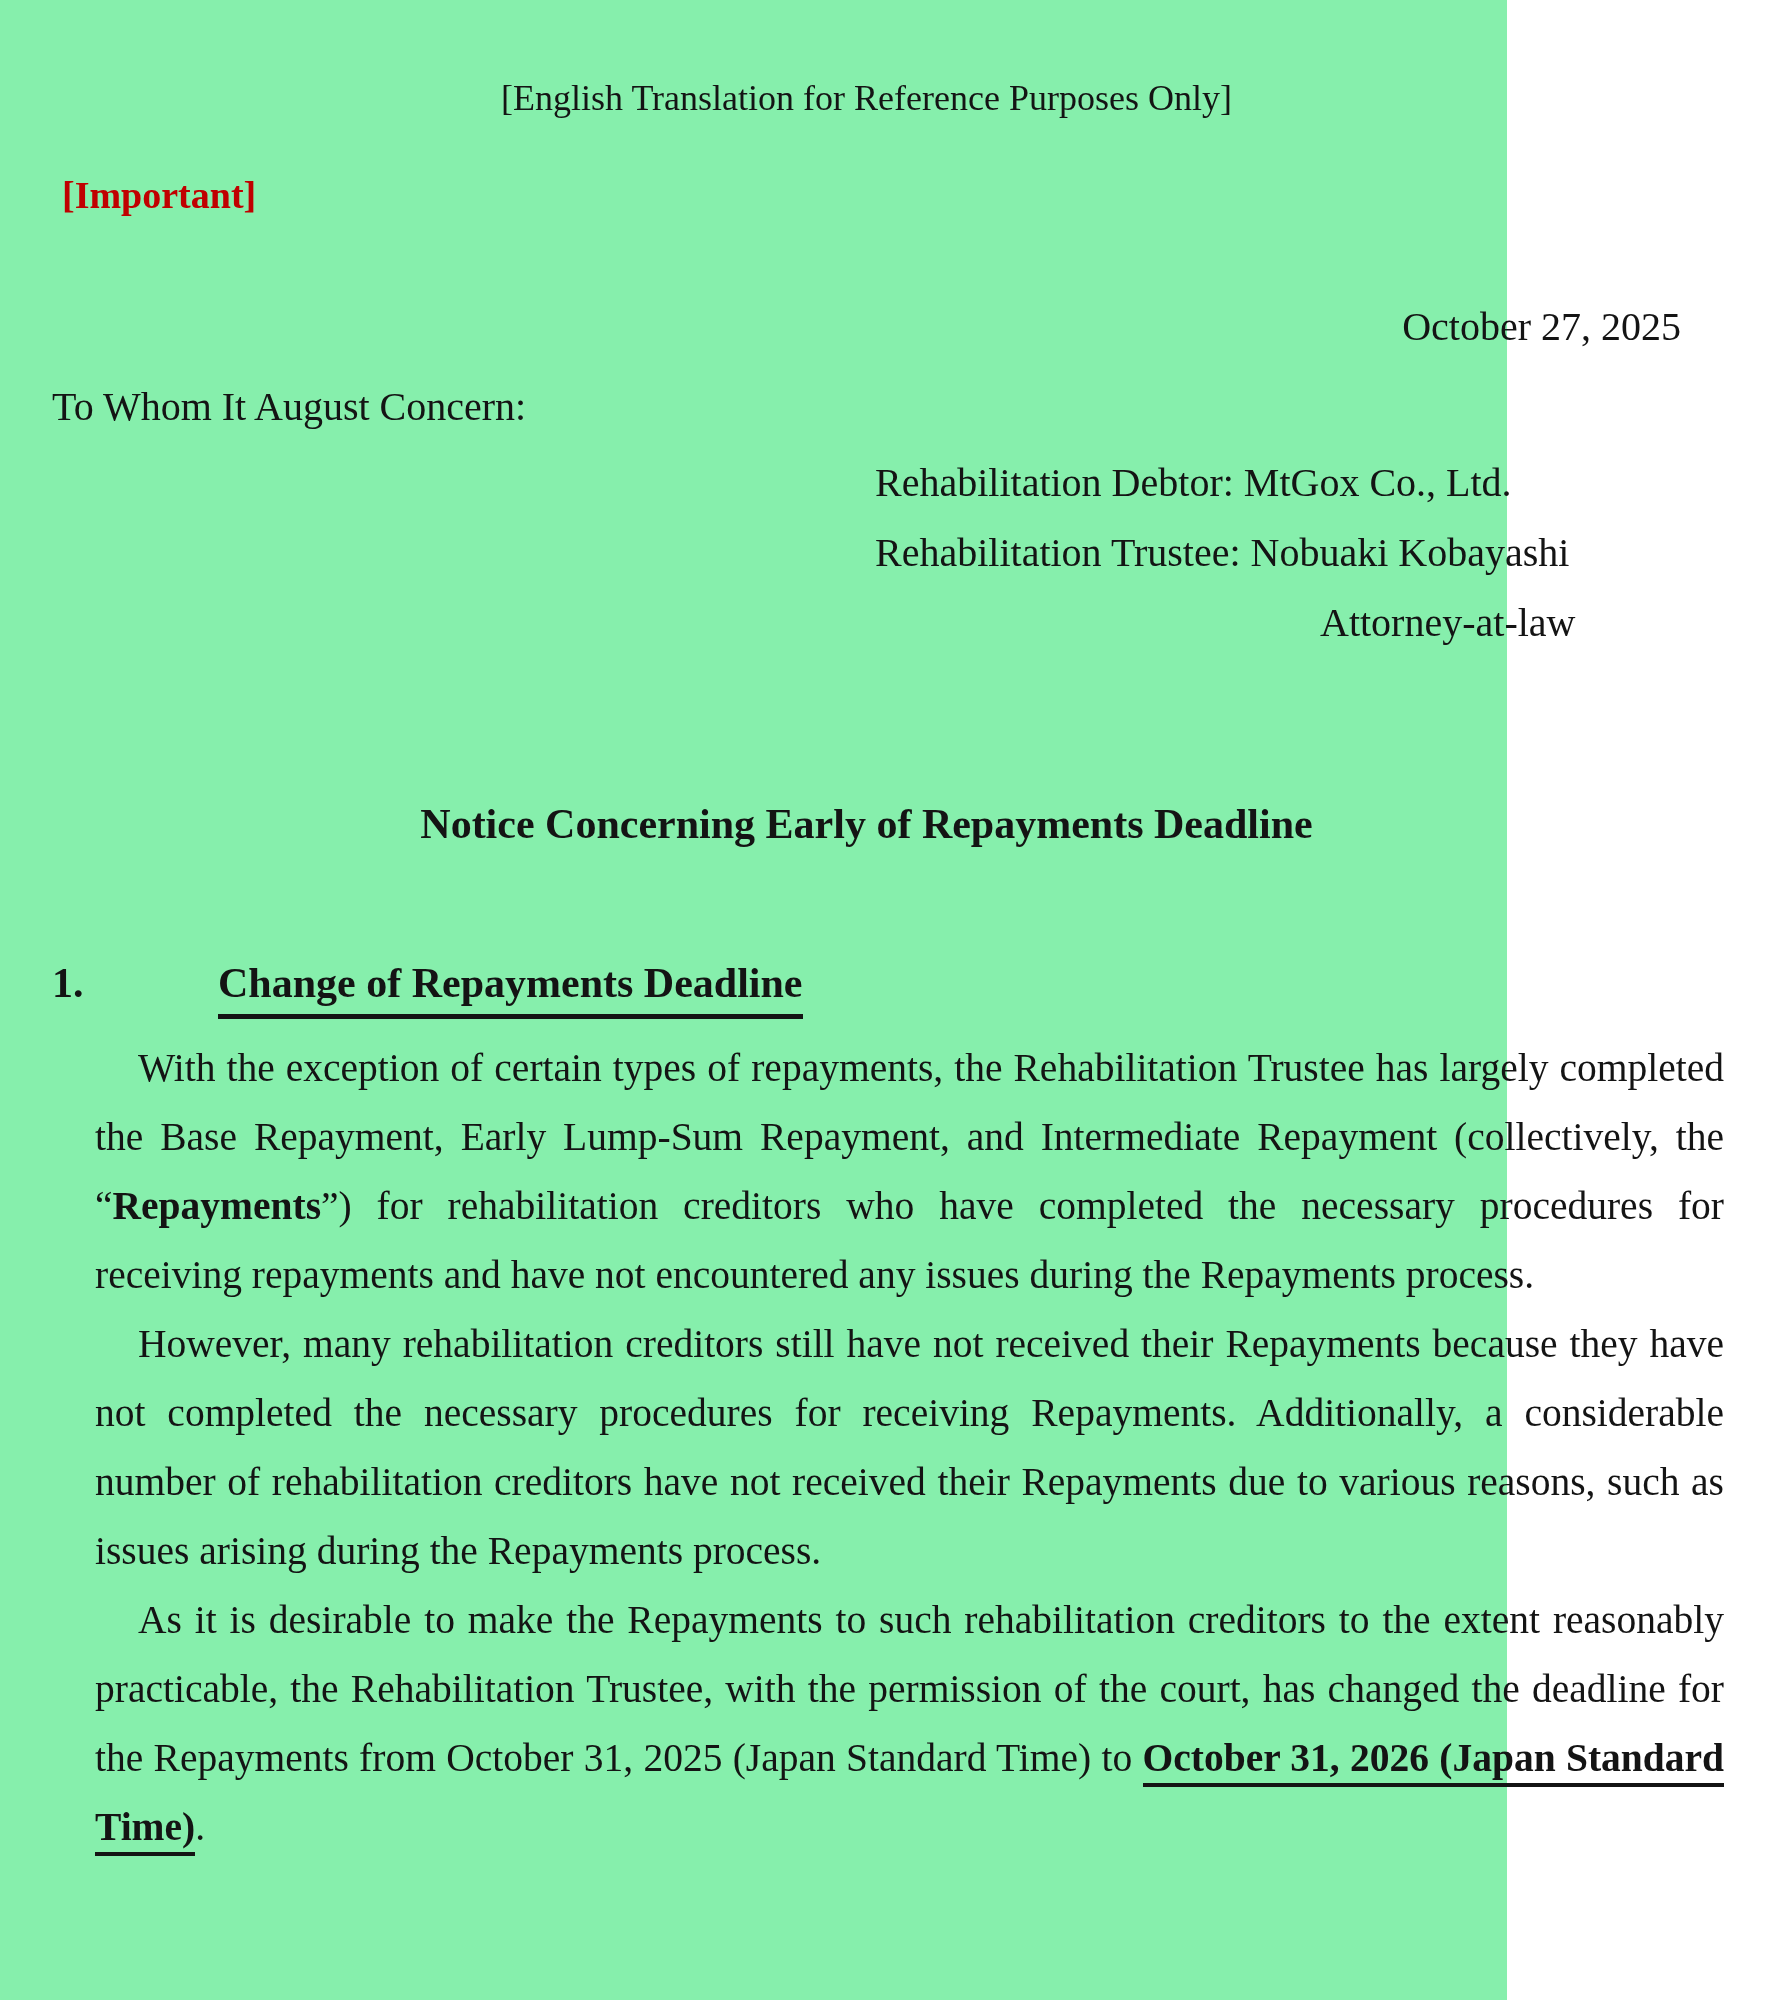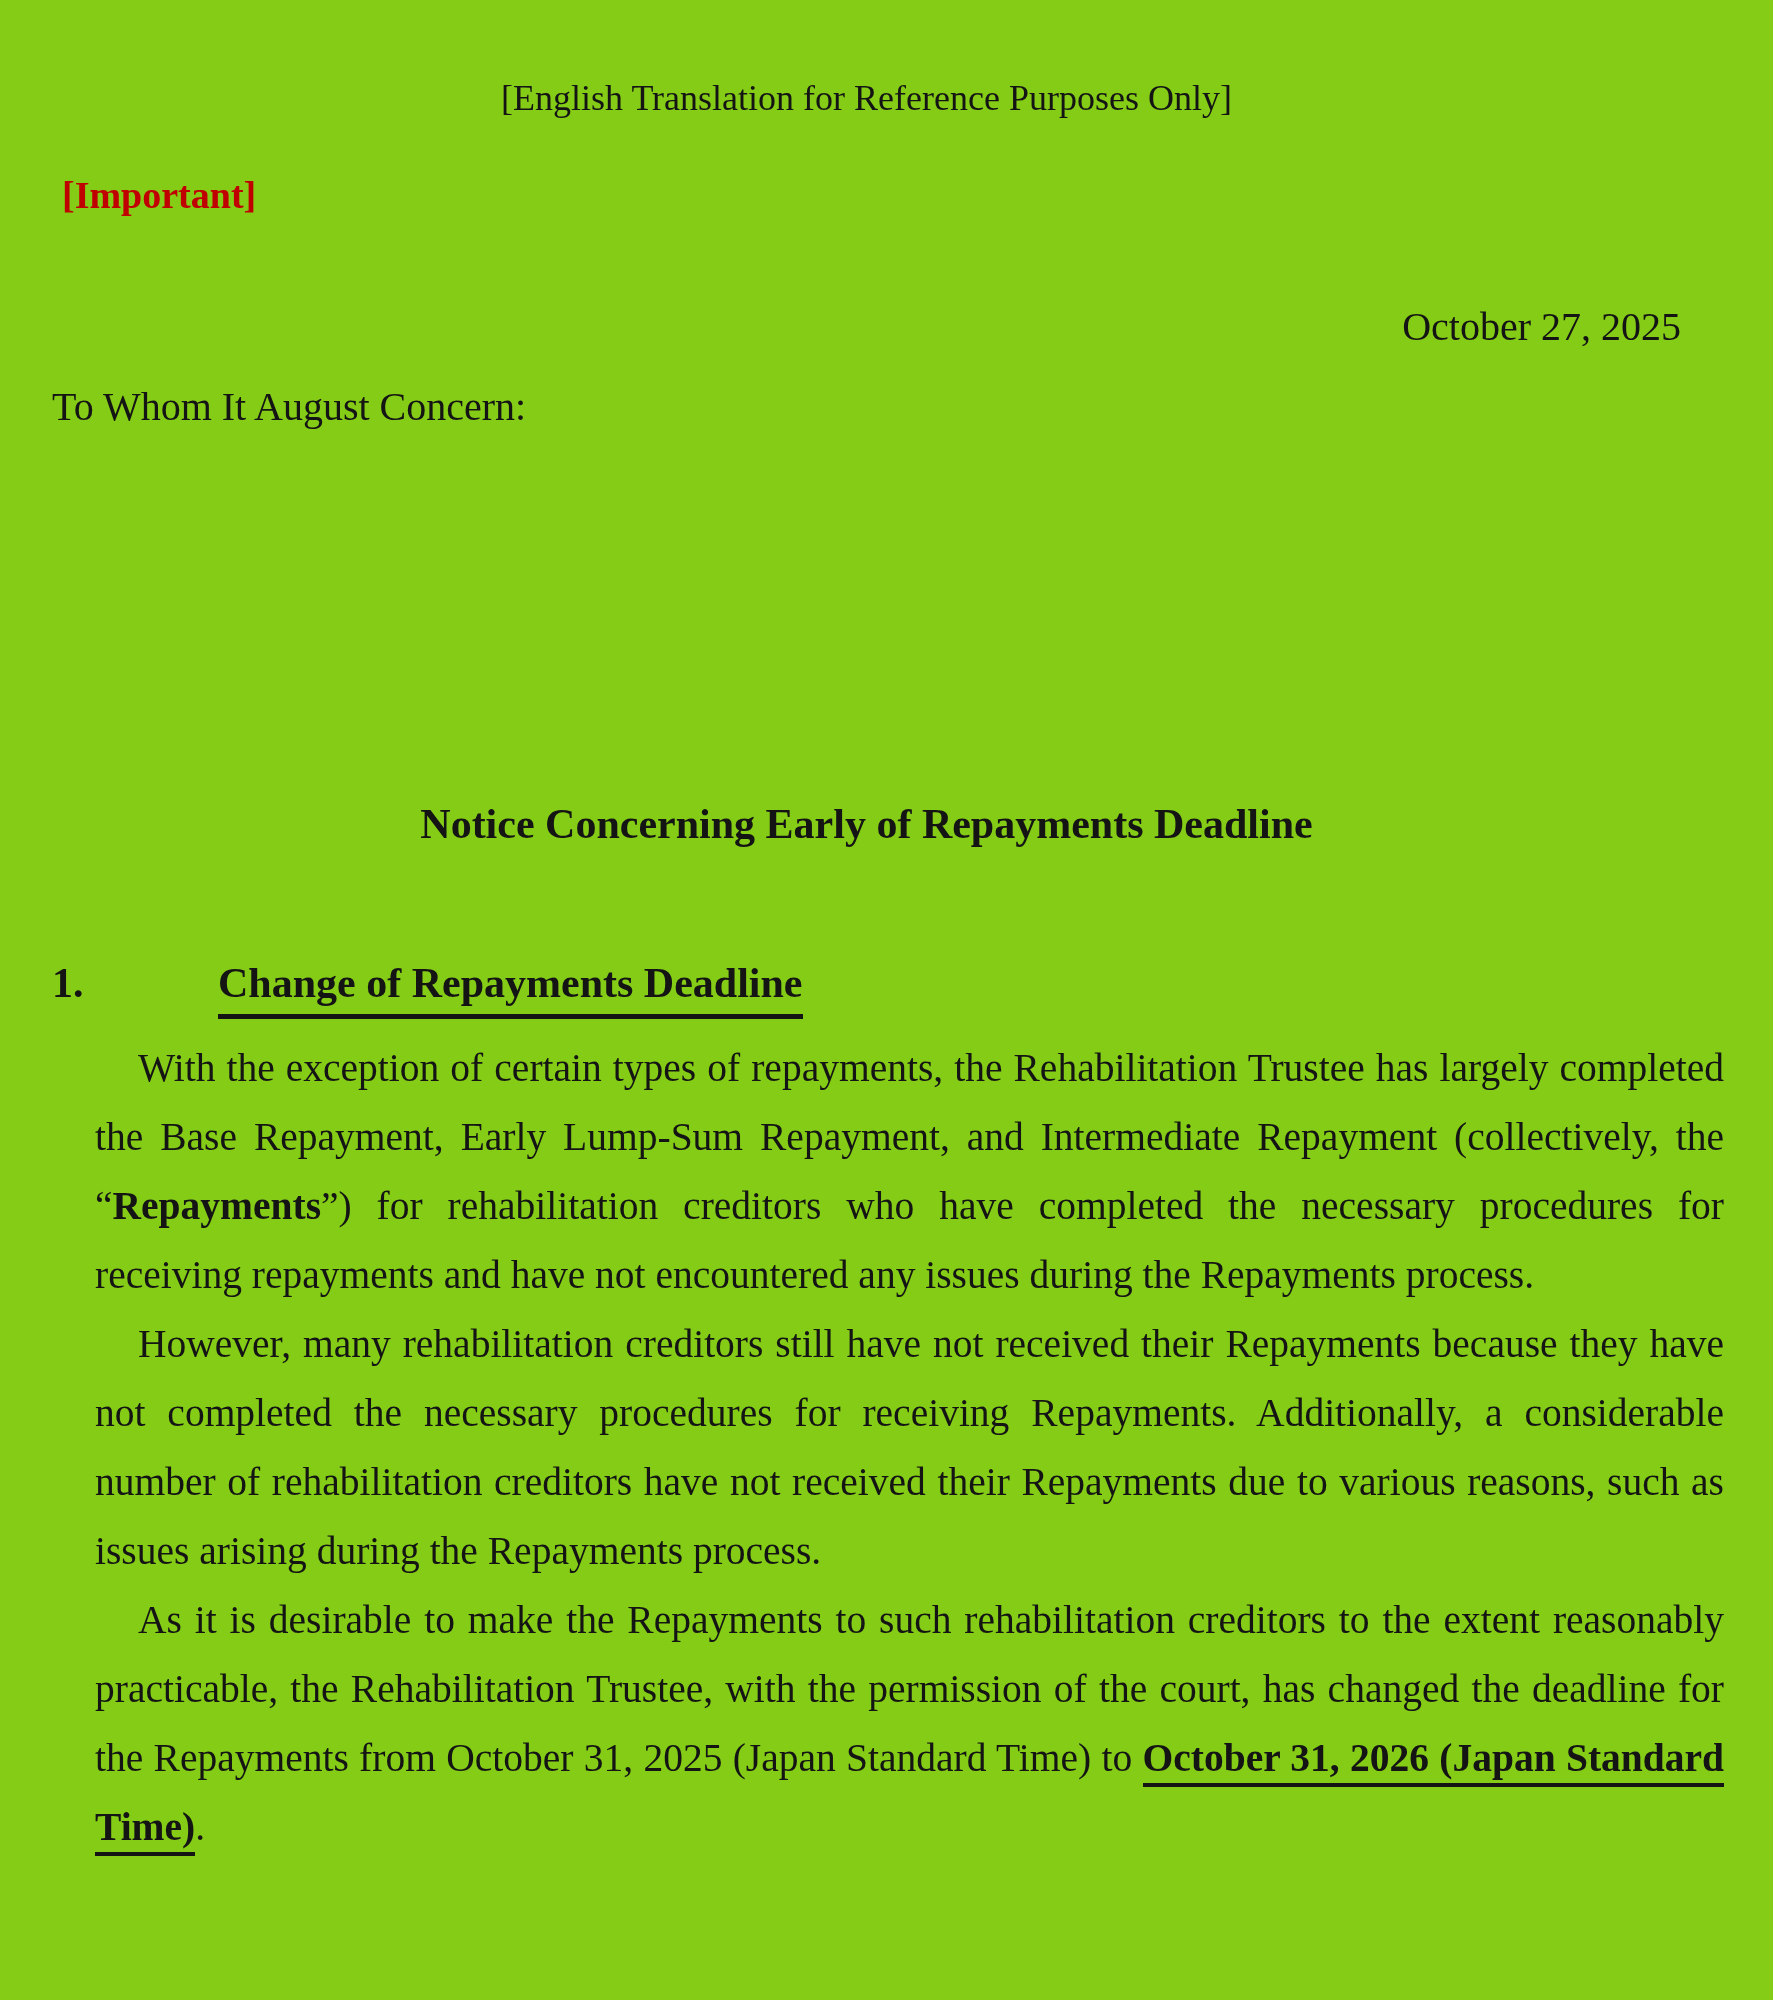--- a/index.html
+++ b/index.html
@@ -10,23 +10,23 @@
   body {
     width: 1773px;
     height: 2000px;
     font-family: "Liberation Serif", "DejaVu Serif", serif;
     color: #141414;
     position: relative;
     overflow: hidden;
   }
   .page {
     position: relative;
-    width: 1773px;
+    width: 1507px;
     height: 2000px;
-    background: #84cc16;
+    background: #86efac;
     text-decoration: underline;
   }
   .translation-note {
     position: absolute;
     left: 52px;
     width: 1629px;
     top: 76px;
     text-align: center;
     font-size: 36px;
     line-height: 44px;
@@ -129,20 +129,25 @@
 <div class="page">
 
   <div class="translation-note">[English Translation for Reference Purposes Only]</div>
 
   <div class="important">[Important]</div>
 
   <div class="date-line">October 27, 2025</div>
 
   <div class="salutation">To Whom It August Concern:</div>
 
+  <div class="party-block">
+    <div>Rehabilitation Debtor: MtGox Co., Ltd.</div>
+    <div>Rehabilitation Trustee: Nobuaki Kobayashi</div>
+    <div class="attorney">Attorney-at-law</div>
+  </div>
 
   <h1 class="doc-title">Notice Concerning Early of Repayments Deadline</h1>
 
   <div class="section-heading">
     <span class="section-num">1.</span><span class="section-title">Change of Repayments Deadline</span>
   </div>
 
   <div class="body-text">
     <p><span>With the exception of certain types of repayments, the Rehabilitation Trustee has largely completed the Base Repayment, Early Lump-Sum Repayment, and Intermediate Repayment (collectively, the “</span><span class="bold-term">Repayments</span><span>”) for rehabilitation creditors who have completed the necessary procedures for receiving repayments and have not encountered any issues during the Repayments process.</span></p>
 

